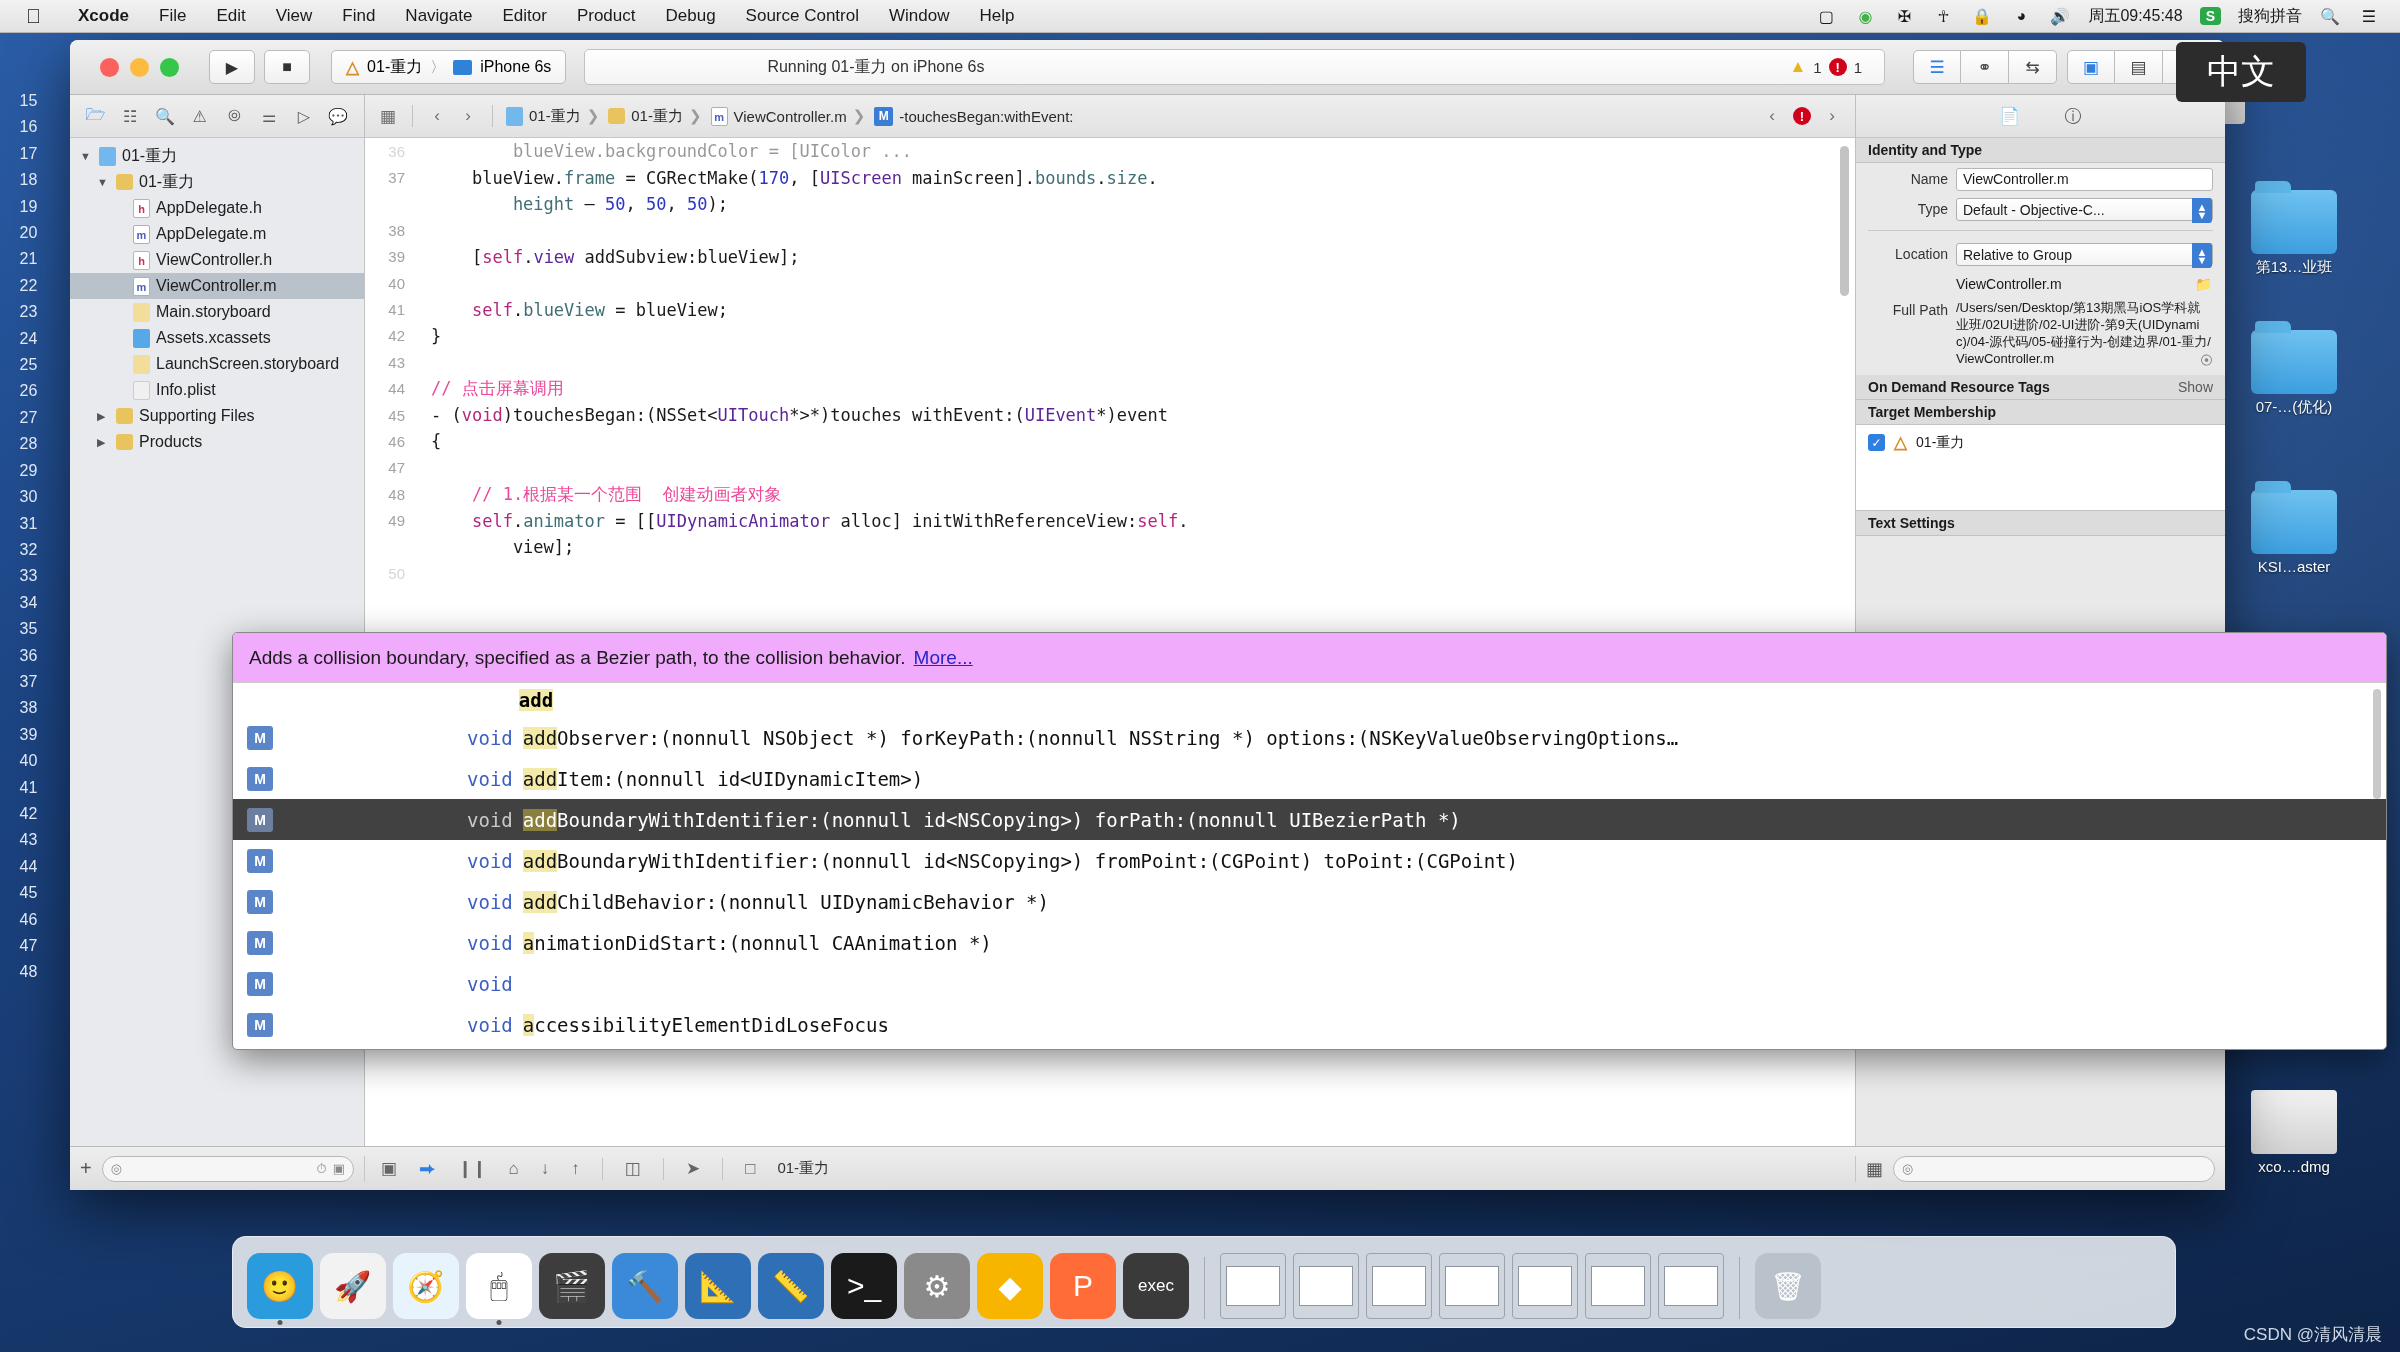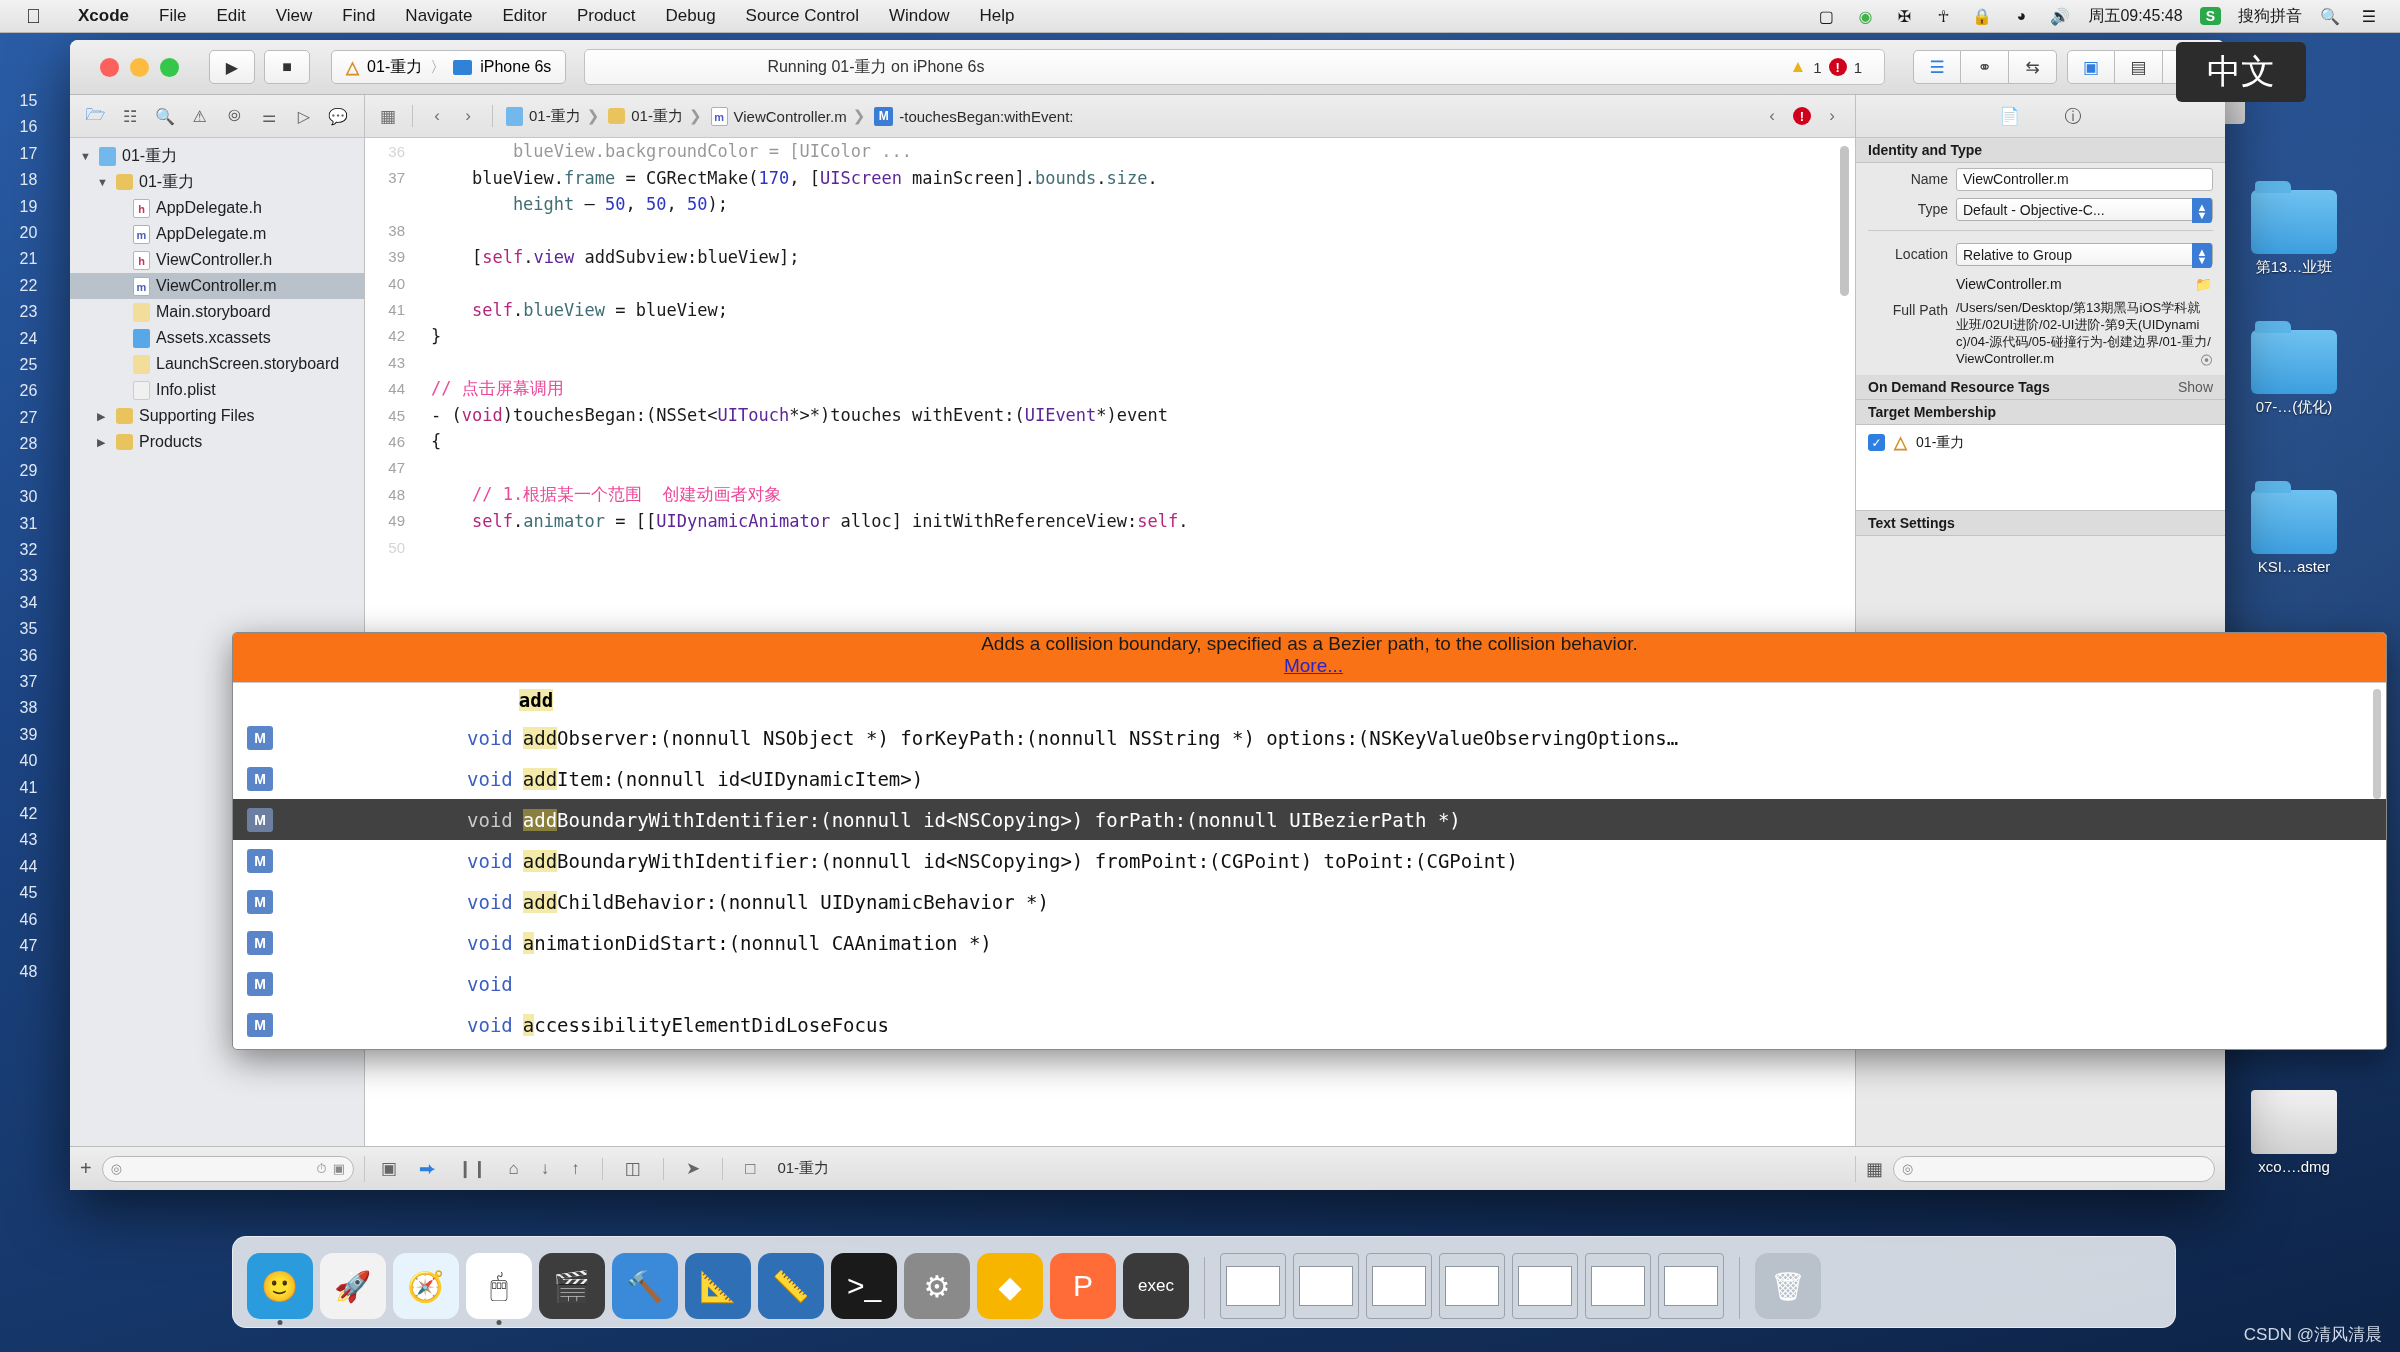--- a/index.html
+++ b/index.html
@@ -197,24 +197,23 @@
   #bb-insp{ width:370px; border-left:1px solid #c6c6c6; display:flex; align-items:center; padding:0 10px; gap:10px; }
   .dvd{ width:1px;height:22px;background:#c4c4c4; }
   
   #acpop{
     position:absolute; left:232px; top:632px; width:2155px; height:418px;
     background:#fff; border:1px solid #8a8a8a; border-radius:5px;
     box-shadow:0 10px 34px rgba(0,0,0,.45); z-index:400;
     display:flex; flex-direction:column; overflow:hidden;
   }
   #acdoc{
-    height:50px; border-bottom:1px solid #c9c9c9; background:#f97316;
+    height:50px; border-bottom:1px solid #c9c9c9; background:#f0abfc;
     display:flex; align-items:center; padding:0 16px; font-size:19px; color:#1a1a1a;
     font-family:"Liberation Sans",sans-serif;
-    flex-direction:column;
   }
   #acdoc a{ color:#2a23c8; text-decoration:underline; margin-left:8px; }
   #aclist{ flex:1; position:relative; font-family:"DejaVu Sans Mono", monospace; font-size:19px; }
   .acrow{ height:41px; display:flex; align-items:center; white-space:pre; }
   .acrow.sel{ background:#414141; color:#fff; }
   .acM{ width:26px;height:24px;background:#5a86c9;color:#fff;border-radius:3px;font-size:14px;
         font-weight:bold; display:inline-flex;align-items:center;justify-content:center;
         margin-left:14px; flex:none; font-family:"Liberation Sans",sans-serif;}
   .acrow.sel .acM{ background:#6d7fa0; }
   .acret{ margin-left:194px; color:#3b5fc0; }
@@ -542,20 +541,24 @@
               <span class="ctext"></span>
             </div>
             <div class="cline">
               <span class="lno">48</span>
               <span class="ctext"><span class="cmt">    // 1.根据某一个范围  创建动画者对象</span></span>
             </div>
             <div class="cline">
               <span class="lno">49</span>
               <span class="ctext"><span class="meth">    </span><span class="kw">self</span><span class="meth">.</span><span class="cls">animator</span><span class="meth"> = [[</span><span class="typ">UIDynamicAnimator</span><span class="meth"> alloc] initWithReferenceView:</span><span class="kw">self</span><span class="meth">.</span></span>
             </div>
+            <div class="cline">
+              <span class="lno"></span>
+              <span class="ctext"><span class="meth">        view];</span></span>
+            </div>
             <div class="cline" style="opacity: 0.45;">
               <span class="lno">50</span>
               <span class="ctext"></span>
             </div>
             <div style="height: 300px;"></div>
             <div class="cline">
               <span class="lno">62</span>
               <span class="ctext"><span class="meth">    collision </span><span style="text-decoration: underline;">add</span><span style="color: rgb(154, 154, 154);">BoundaryWithIdentifier:(nonnull id&lt;NSCopying&gt;) forPath:</span></span>
             </div>
             <div class="cline">

